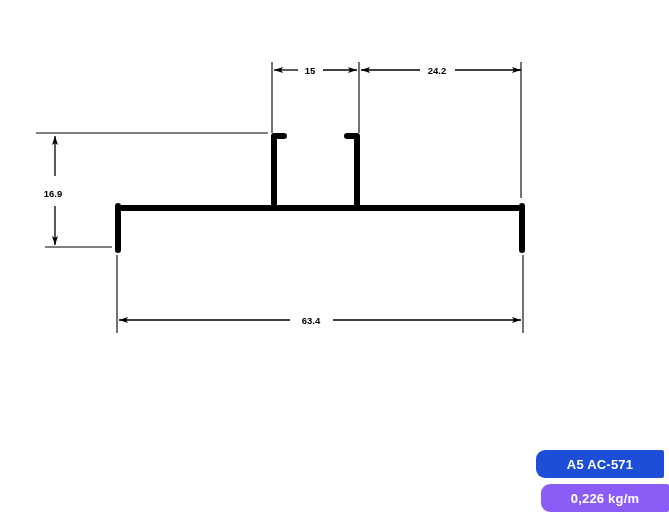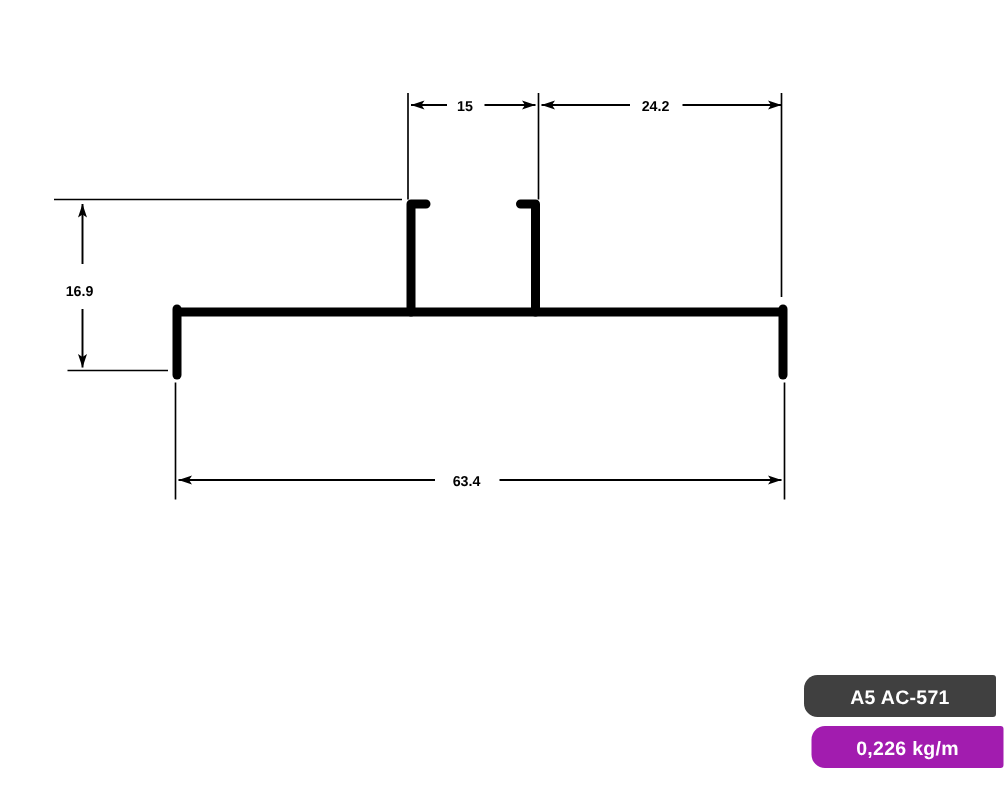--- a/index.html
+++ b/index.html
@@ -43,25 +43,25 @@
     border-bottom-left-radius: 9px;
     border-top-right-radius: 2px;
     border-bottom-right-radius: 2px;
     color: #ffffff;
     font-size: 13px;
     font-weight: bold;
     letter-spacing: 0.2px;
     white-space: nowrap;
   }
   .badge-code {
-    background: #404040;
+    background: #1d4ed8;
     margin-right: 5px;
   }
   .badge-weight {
-    background: #a21caf;
+    background: #8b5cf6;
     margin-right: 0px;
   }
 </style>
 </head>
 <body>
 
 <svg id="drawing-canvas" viewBox="0 0 669 526" xmlns="http://www.w3.org/2000/svg">
 
   <defs>
     <marker id="arrow-right" markerWidth="10" markerHeight="8" refX="9" refY="4" orient="auto" markerUnits="userSpaceOnUse">

